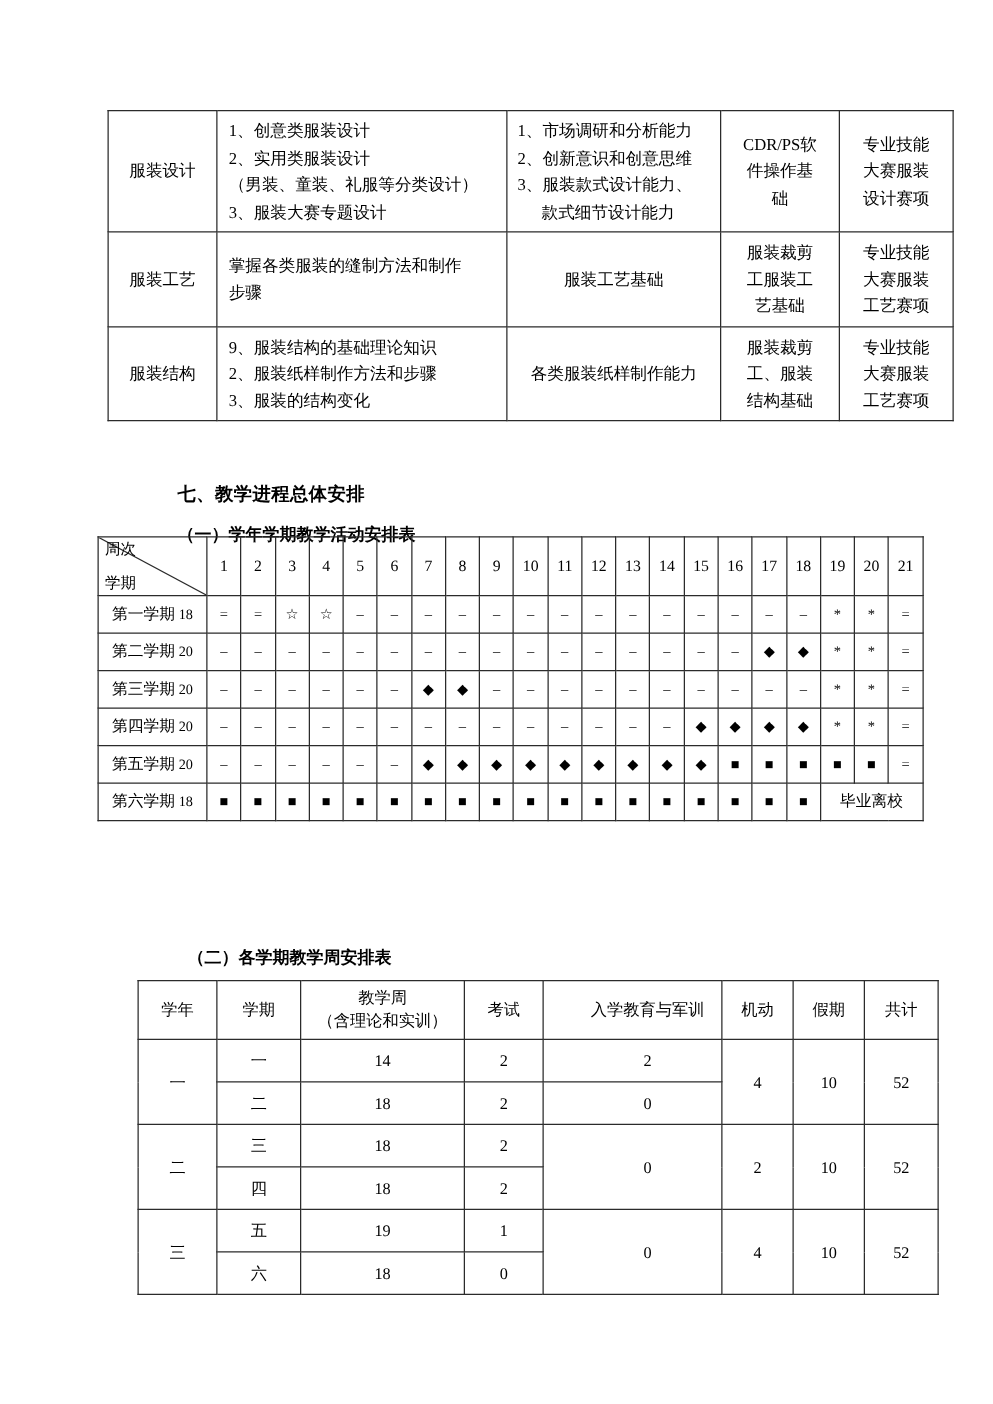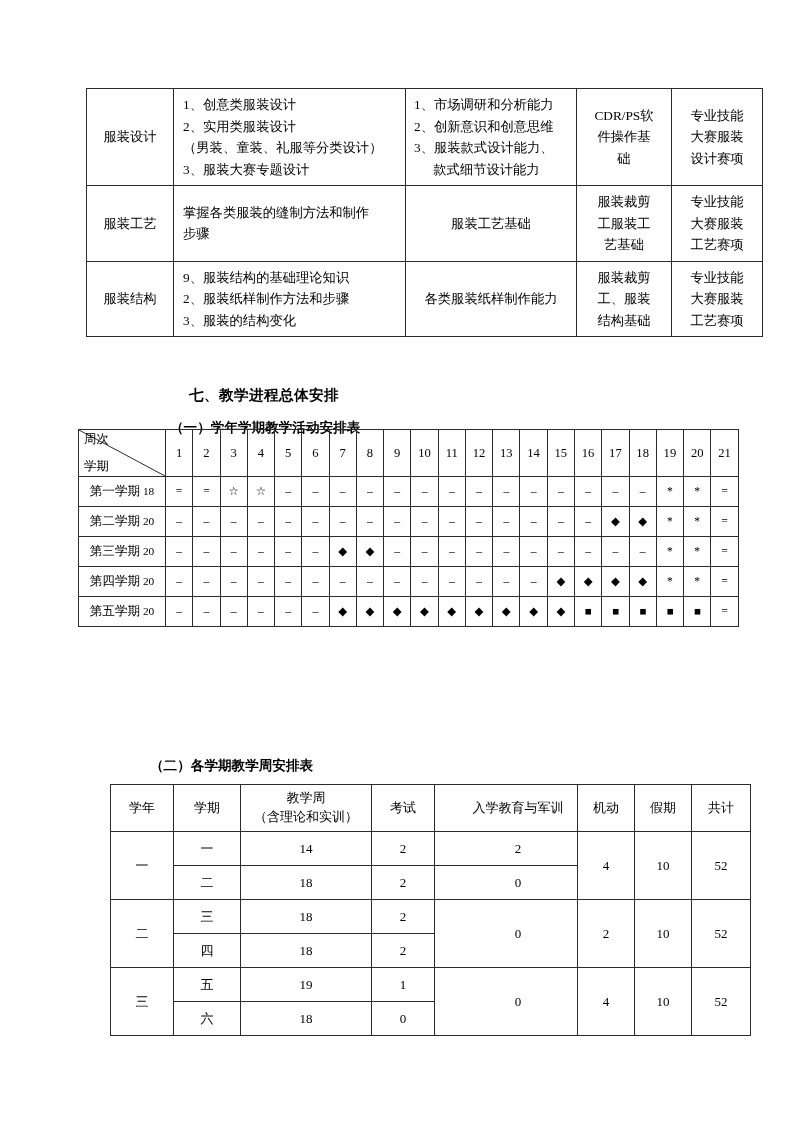--- a/index.html
+++ b/index.html
@@ -56,30 +56,29 @@
   .ln { display: block; white-space: nowrap; }
   .ln.ind { padding-left: 1.45em; }
 
   
   .h-main {
     position: absolute;
     font-family: "Liberation Sans", "DejaVu Sans", sans-serif;
     font-weight: bold;
     font-size: 14.6px;
     letter-spacing: 0.4px;
-    margin-left: 47px;
   }
   .h-sub {
     position: absolute;
     font-family: "Liberation Sans", "DejaVu Sans", sans-serif;
     font-weight: bold;
     font-size: 13.6px;
   }
   #heading-seven { left: 142px; top: 386px; }
-  #heading-sub-1 { left: 142px; top: 419px; margin-left: 28px; }
+  #heading-sub-1 { left: 142px; top: 419px; }
   #heading-sub-2 { left: 150px; top: 757px; }
 
   
   #week-table {
     position: absolute;
     left: 78px;
     top: 429px;
     width: 638px;
     font-size: 12.4px;
   }
@@ -404,20 +403,42 @@
           <td class="cell sym-dia">◆</td>
           <td class="cell sym-dia">◆</td>
           <td class="cell sym-dia">◆</td>
           <td class="cell sym-sq">■</td>
           <td class="cell sym-sq">■</td>
           <td class="cell sym-sq">■</td>
           <td class="cell sym-sq">■</td>
           <td class="cell sym-sq">■</td>
           <td class="cell sym-eq">=</td>
         </tr>
+        <tr>
+          <td class="sem">第六学期<span class="sem-num"> 18</span></td>
+          <td class="cell sym-sq">■</td>
+          <td class="cell sym-sq">■</td>
+          <td class="cell sym-sq">■</td>
+          <td class="cell sym-sq">■</td>
+          <td class="cell sym-sq">■</td>
+          <td class="cell sym-sq">■</td>
+          <td class="cell sym-sq">■</td>
+          <td class="cell sym-sq">■</td>
+          <td class="cell sym-sq">■</td>
+          <td class="cell sym-sq">■</td>
+          <td class="cell sym-sq">■</td>
+          <td class="cell sym-sq">■</td>
+          <td class="cell sym-sq">■</td>
+          <td class="cell sym-sq">■</td>
+          <td class="cell sym-sq">■</td>
+          <td class="cell sym-sq">■</td>
+          <td class="cell sym-sq">■</td>
+          <td class="cell sym-sq">■</td>
+          <td class="grad" colspan="3">毕业离校</td>
+        </tr>
       </tbody>
   </table>
 
 
   <div class="h-sub" id="heading-sub-2">（二）各学期教学周安排表</div>
 
   <table id="semester-table">
     <tbody>
         <tr>
           <td class="col-year hd">学年</td>

